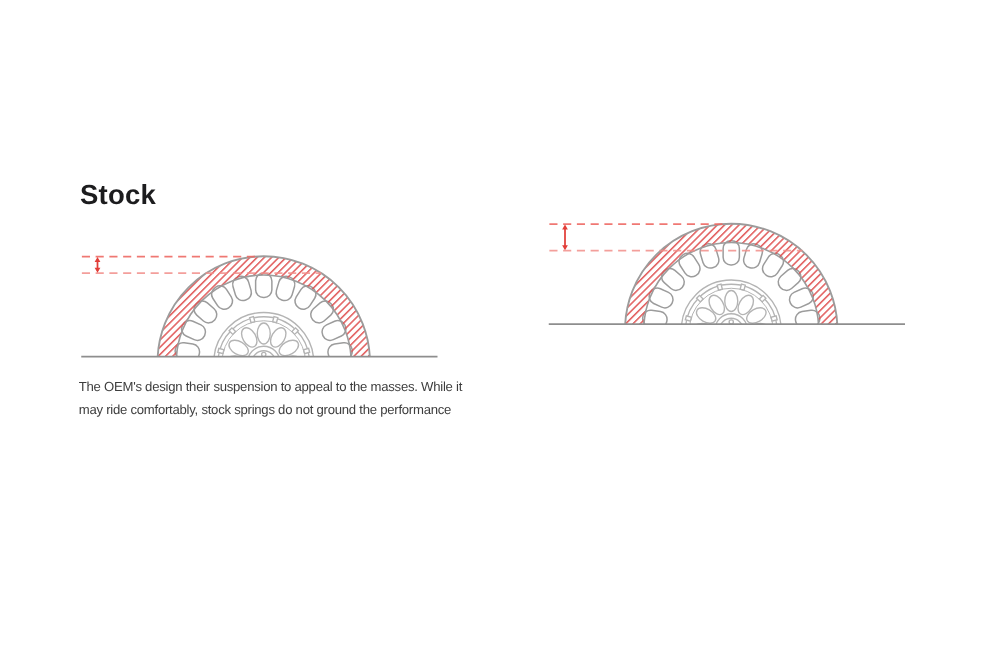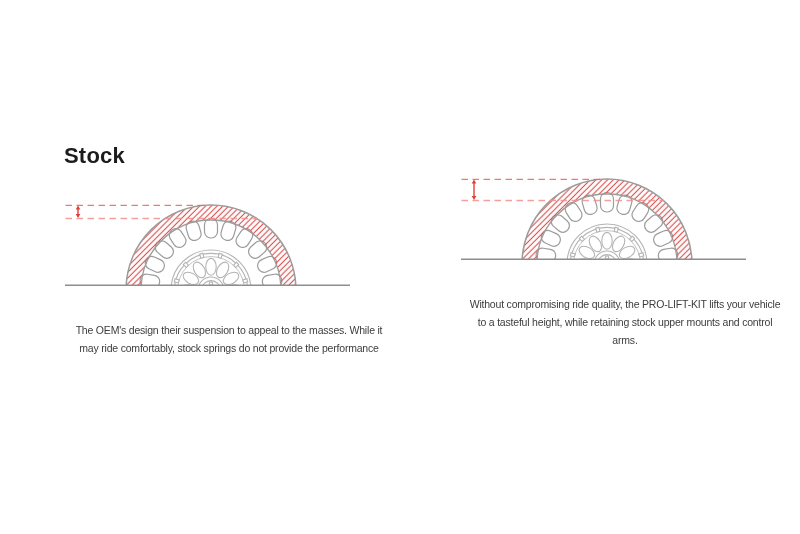--- a/index.html
+++ b/index.html
@@ -4,39 +4,38 @@
 <style>
   html,body{margin:0;padding:0;background:#fff;}
   body{
     width:800px;height:534px;position:relative;overflow:hidden;
     font-family:"Liberation Sans",sans-serif;
     -webkit-font-smoothing:antialiased;
   }
   .columns{
     display:flex;
     padding:143px 0 0 63px;
-    gap:64px;
+    gap:42px;
   }
   .panel{width:332px;flex:0 0 332px;}
   .panel-title{
     margin:0 0 0 1px;
     font-size:22px;
     line-height:26px;
     font-weight:700;
     letter-spacing:0.2px;
     color:var(--heading,#1c1c1e);
   }
   .diagram{margin-top:26px;width:332px;height:100px;}
   .desc{
-    margin-top:26px;
+    margin-top:6px;
     font-size:10.5px;
     line-height:18px;
     letter-spacing:-0.2px;
     color:var(--body,#3d3d3d);
-    text-align:center;
   }
   .desc .line{white-space:nowrap;}
 </style>
 </head>
 <body style="background: rgb(255, 255, 255);">
 
 <div class="columns">
 
   <section class="panel">
     <h2 class="panel-title">Stock</h2>
@@ -123,21 +122,21 @@
   <line x1="2.5" y1="10.3" x2="141" y2="10.3" stroke="#ee6a64" stroke-width="1.3" stroke-dasharray="6.5 4.5" opacity="0.9"></line>
   <line x1="2.5" y1="23.5" x2="194" y2="23.5" stroke="#f28f8a" stroke-width="1.3" stroke-dasharray="6.5 4.5" opacity="0.85"></line>
   <g fill="#e23e38">
     <line x1="15" y1="12.5" x2="15" y2="21.5" stroke="#e23e38" stroke-width="1.4"></line>
     <polygon points="15,10.6 12.7,14.6 17.3,14.6"></polygon>
     <polygon points="15,23.1 12.7,19.1 17.3,19.1"></polygon>
   </g>
 </svg></div>
     <div class="desc">
       <div class="line">The OEM's design their suspension to appeal to the masses. While it</div>
-      <div class="line">may ride comfortably, stock springs do not provide the performance</div>
+      <div class="line">may ride comfortably, stock springs do not ground the performance</div>
     </div>
   </section>
 
   <section class="panel">
     <div class="diagram"><svg width="332" height="100" viewBox="0 0 332 100">
   <defs>
     <pattern id="hatchR" width="4.1" height="4.1" patternUnits="userSpaceOnUse" patternTransform="rotate(45)">
       <line x1="2" y1="0" x2="2" y2="4.1" stroke="#e05252" stroke-width="1.15"></line>
     </pattern>
     <clipPath id="clipR">
@@ -216,20 +215,15 @@
   </g>
   <line x1="2" y1="90.3" x2="287" y2="90.3" stroke="#8e8e8e" stroke-width="1.5"></line>
   <line x1="2.5" y1="10.3" x2="141" y2="10.3" stroke="#ee6a64" stroke-width="1.3" stroke-dasharray="6.5 4.5" opacity="0.9"></line>
   <line x1="2.5" y1="31.5" x2="205" y2="31.5" stroke="#f28f8a" stroke-width="1.3" stroke-dasharray="6.5 4.5" opacity="0.85"></line>
   <g fill="#e23e38">
     <line x1="15" y1="12.5" x2="15" y2="29.5" stroke="#e23e38" stroke-width="1.4"></line>
     <polygon points="15,10.6 12.7,14.6 17.3,14.6"></polygon>
     <polygon points="15,31.1 12.7,27.1 17.3,27.1"></polygon>
   </g>
 </svg></div>
-    <div class="desc">
-      <div class="line">Without compromising ride quality, the PRO-LIFT-KIT lifts your vehicle</div>
-      <div class="line">to a tasteful height, while retaining stock upper mounts and control</div>
-      <div class="line">arms.</div>
-    </div>
   </section>
 
 </div>
 
 </body></html>

